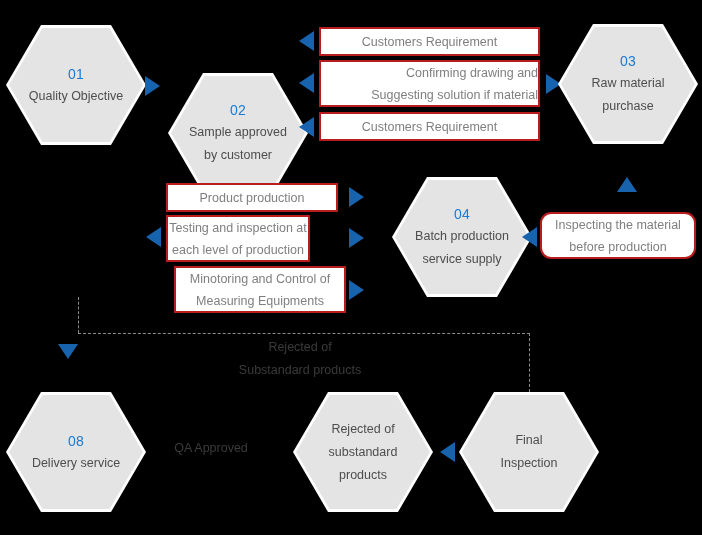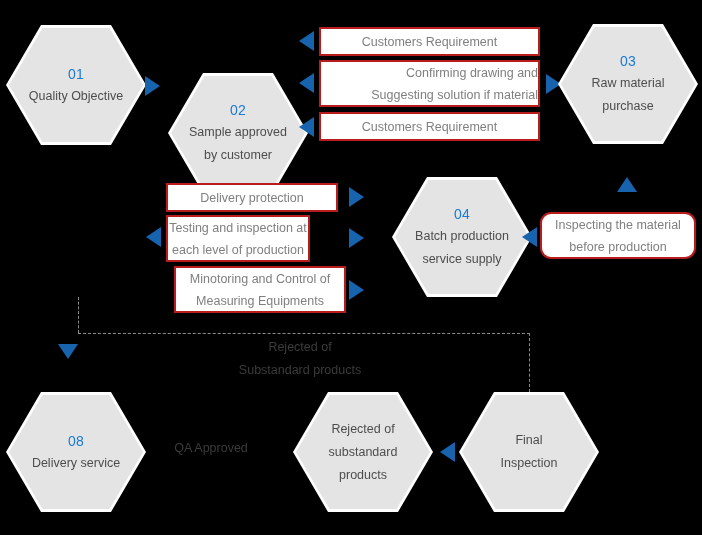--- a/index.html
+++ b/index.html
@@ -174,21 +174,21 @@
       <span class="hex-num">03</span>
       <span class="hex-line">Raw material</span>
       <span class="hex-line">purchase</span>
     </div>
   </div>
 
 
   <div class="arrow arrow-left" style="left:146px; top:227px;"></div>
 
   <div class="box" style="left:166px; top:183px; width:172px; height:29px;">
-    <span class="box-line">Delivery protection</span>
+    <span class="box-line">Product production</span>
   </div>
 
   <div class="box" style="left:166px; top:215px; width:144px; height:47px;">
     <span class="box-line">Testing and inspection at</span>
     <span class="box-line">each level of production</span>
   </div>
 
   <div class="box" style="left:174px; top:266px; width:172px; height:47px;">
     <span class="box-line">Minotoring and Control of</span>
     <span class="box-line">Measuring Equipments</span>

